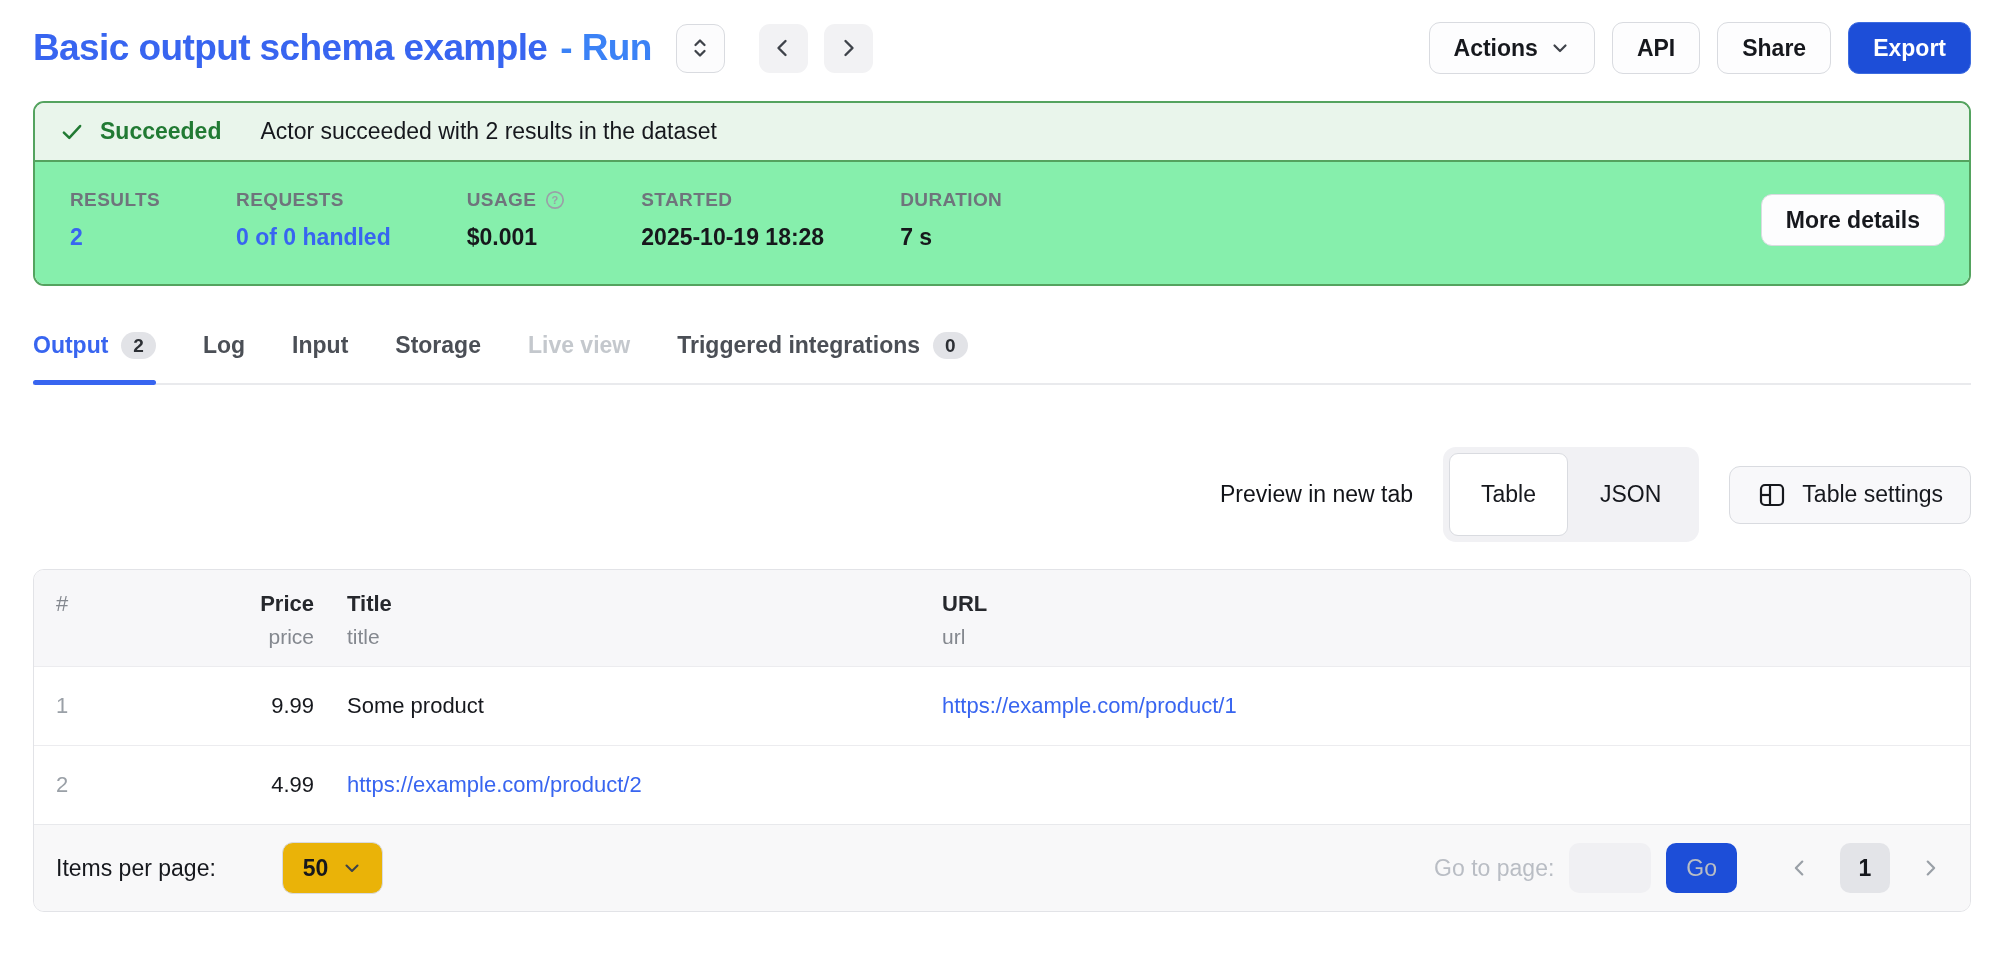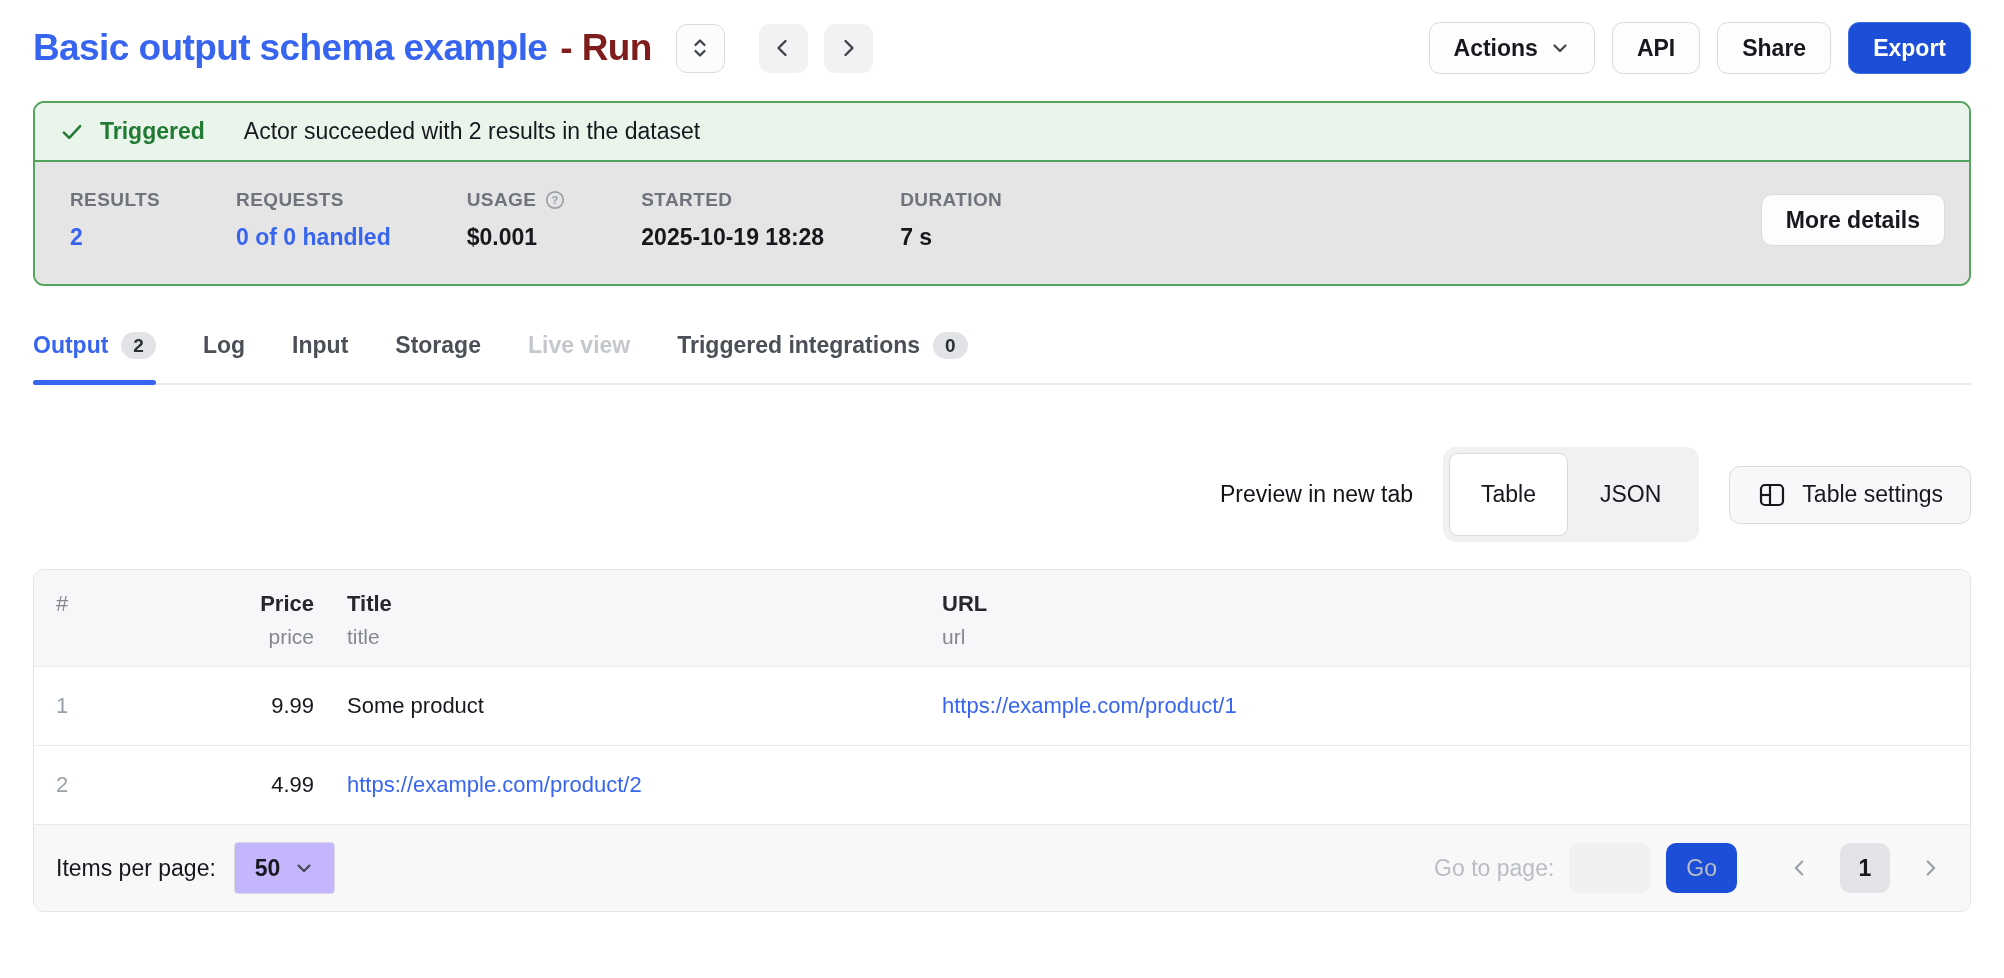--- a/index.html
+++ b/index.html
@@ -9,21 +9,21 @@
     font-family: "Liberation Sans", "DejaVu Sans", sans-serif;
     color: #16181d;
     overflow: hidden;
   }
   .page { width: 2004px; height: 978px; padding: 22px 33px 0 33px; background: #fff; }
 
   
   .topbar { display: flex; align-items: center; }
   .page-title { display: flex; align-items: baseline; gap: 13px; font-size: 37px; font-weight: 700; letter-spacing: -0.6px; }
   .title-link { color: #3865f0; cursor: pointer; }
-  .title-suffix { color: #7f1d1d; }
+  .title-suffix { color: #3b82f6; }
   .icon-btn {
     width: 49px; height: 49px; display: inline-flex; align-items: center; justify-content: center;
     border-radius: 11px; border: none; background: #f2f2f4; cursor: pointer; flex: none;
   }
   .icon-btn.bordered { background: #fcfcfd; border: 1.5px solid #d9dbe0; }
   .run-selector { margin-left: 24px; }
   .nav-prev { margin-left: 34px; }
   .nav-next { margin-left: 16px; }
   .topbar-actions { margin-left: auto; display: flex; align-items: center; gap: 17px; }
   .btn {
@@ -34,21 +34,21 @@
   .btn.primary { background: #1d4ed8; border-color: #3d6ce0; color: #ffffff; }
 
   
   .banner { margin-top: 27px; border: 2px solid #54a35f; border-radius: 11px; overflow: hidden; }
   .banner-status {
     display: flex; align-items: center; gap: 15px; padding: 15px 24px;
     background: #e9f5eb; border-bottom: 2px solid #54a35f; font-size: 23px;
   }
   .status-text { color: #217a33; font-weight: 600; }
   .status-msg { color: #16181d; margin-left: 24px; }
-  .banner-stats { display: flex; align-items: flex-start; gap: 76px; padding: 27px 24px 33px 35px; background: #e5e5e5; }
+  .banner-stats { display: flex; align-items: flex-start; gap: 76px; padding: 27px 24px 33px 35px; background: #86efac; }
   .stat-label {
     display: flex; align-items: center; gap: 9px;
     font-size: 19px; font-weight: 700; letter-spacing: 0.4px; color: #6f747c;
   }
   .stat-value { margin-top: 13px; font-size: 23px; font-weight: 700; color: #17181c; }
   .stat-value.link { color: #3865f0; cursor: pointer; }
   .more-details-wrap { margin-left: auto; align-self: center; }
 
   
   .tabs { margin-top: 46px; display: flex; align-items: flex-end; gap: 47px; border-bottom: 2px solid #e9eaed; }
@@ -101,22 +101,22 @@
 
   
   .tfoot {
     display: flex; align-items: center; background: #f8f8f9;
     border-top: 1px solid #e8e9ec; padding: 17px 22px;
   }
   .perpage { display: flex; align-items: center; gap: 18px; }
   .perpage-label { font-size: 23px; color: #16181d; }
   .select-btn {
     display: inline-flex; align-items: center; gap: 14px; height: 52px; padding: 0 20px;
-    background: #c4b5fd; border: 1.5px solid #d9dbe0; border-radius: 4px;
-    font-family: inherit; font-size: 23px; font-weight: 600; color: #16181d; cursor: pointer;
+    background: #eab308; border: 1.5px solid #d9dbe0; border-radius: 11px;
+    font-family: inherit; font-size: 23px; font-weight: 600; color: #16181d; cursor: pointer; margin-left: 48px;
   }
   .goto { margin-left: auto; display: flex; align-items: center; gap: 15px; }
   .goto-label { font-size: 23px; color: #b9bdc4; }
   .goto-input {
     width: 82px; height: 50px; background: #f0f0f3; border: none; border-radius: 10px;
     font-family: inherit; font-size: 22px; padding: 0 12px; color: #16181d;
   }
   .go-btn {
     height: 50px; padding: 0 20px; background: #1d4ed8; border: none; border-radius: 10px;
     font-family: inherit; font-size: 23px; font-weight: 500; color: #b9bdc4; cursor: default;
@@ -178,21 +178,21 @@
     </div>
   </header>
 
   <section class="banner">
     <div class="banner-status">
       <span>
         <svg width="26" height="26" viewBox="0 0 24 24" fill="none" stroke="#217a33" stroke-width="2.3" stroke-linecap="round" stroke-linejoin="round">
           <path d="M4.5 12.5 L9.5 17.5 L19.5 6.5"></path>
         </svg>
       </span>
-      <span class="status-text">Triggered</span>
+      <span class="status-text">Succeeded</span>
       <span class="status-msg">Actor succeeded with 2 results in the dataset</span>
     </div>
 
     <div class="banner-stats">
       <div class="stat">
         <div class="stat-label">RESULTS</div>
         <div class="stat-value link">2</div>
       </div>
       <div class="stat">
         <div class="stat-label">REQUESTS</div>

